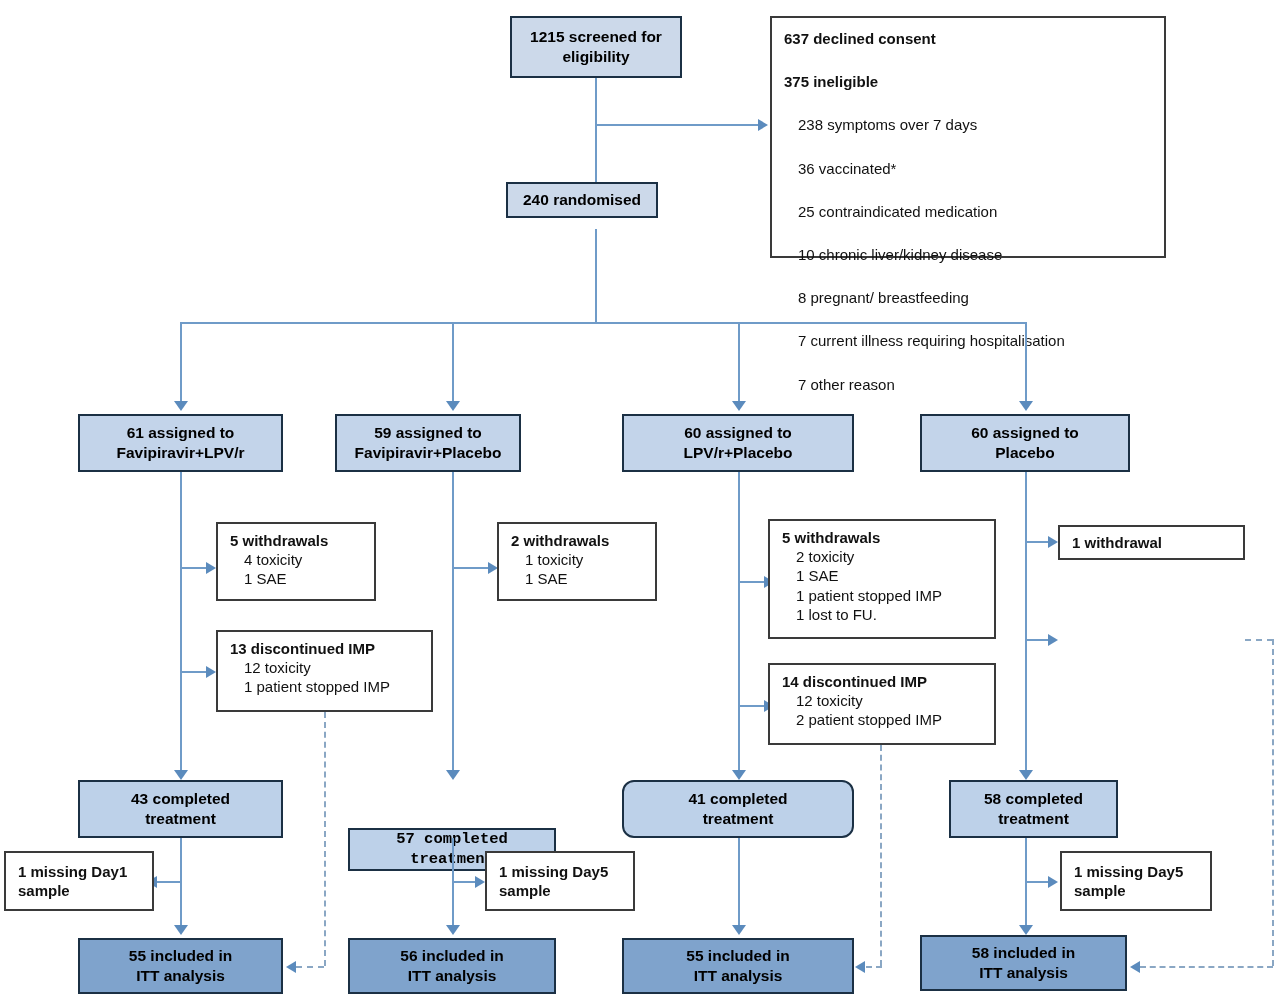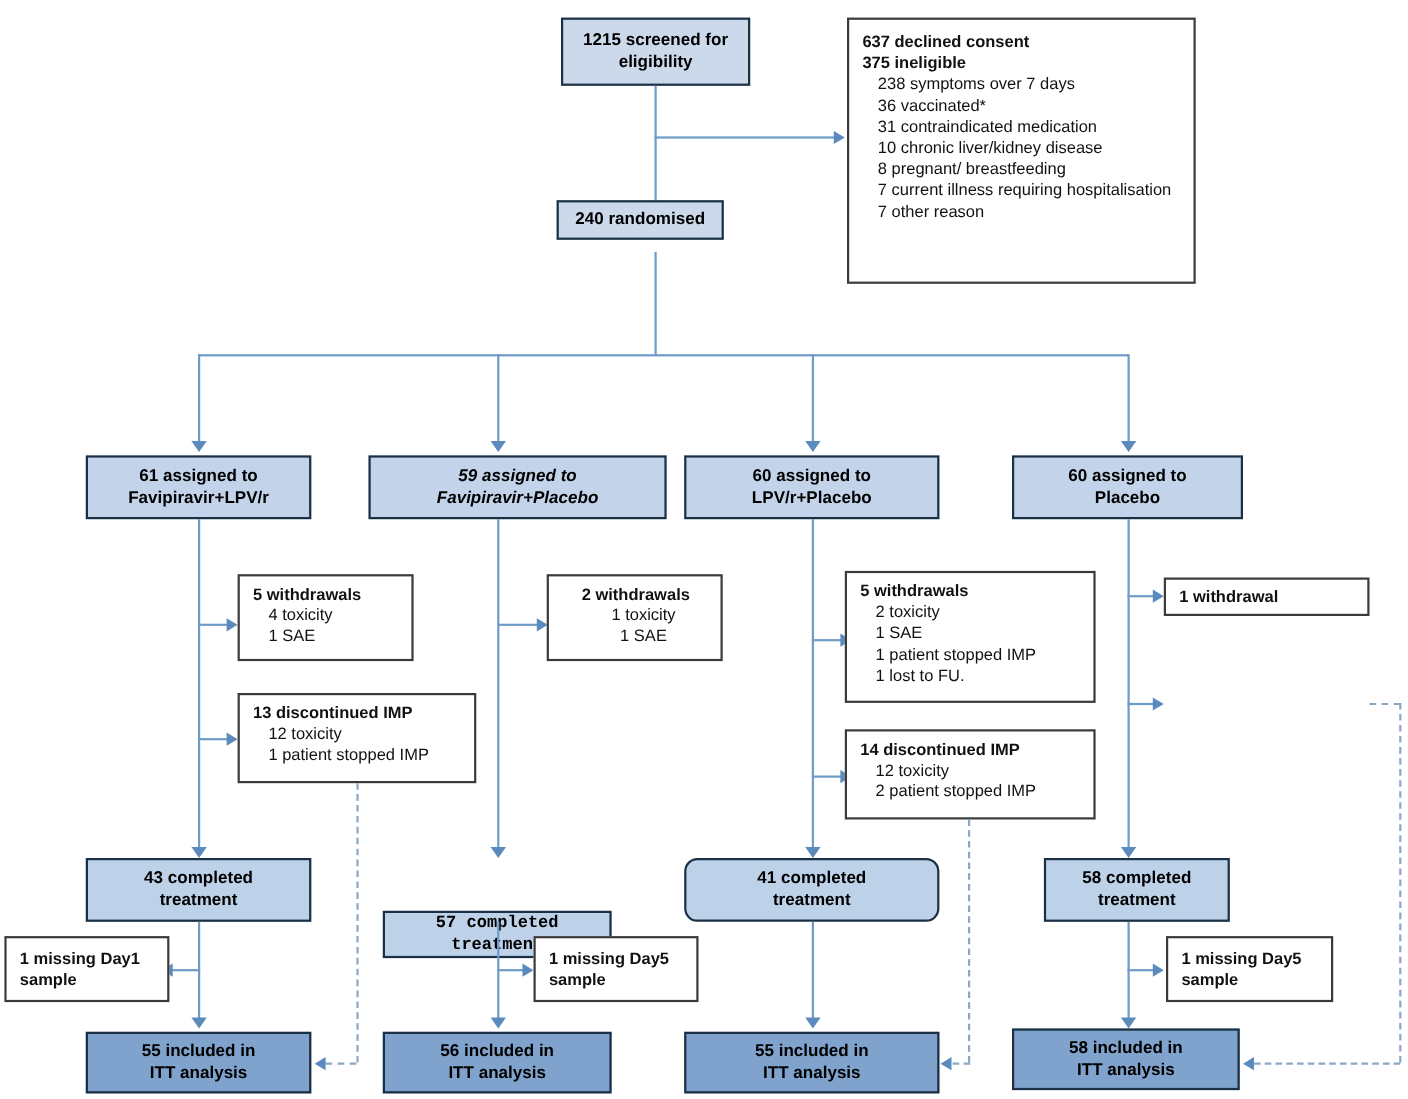--- a/index.html
+++ b/index.html
@@ -131,26 +131,26 @@
     <span class="ln">1215 screened for</span>
     <span class="ln">eligibility</span>
   </div>
 
   <div class="vline" style="left:595px; top:78px; height:106px;"></div>
   <div class="arr-down" style="left:589px; top:183px;"></div>
 
   <div class="hline" style="left:595px; top:124px; width:165px;"></div>
   <div class="arr-right" style="left:758px; top:119px;"></div>
 
-  <div class="node box-white" style="left:770px; top:16px; width:317px; height:242px; padding-top:11px;">
+  <div class="node box-white" style="left:770px; top:16px; width:396px; height:242px; padding-top:11px;gap:24px;">
     <span class="hd">637 declined consent</span>
     <span class="hd">375  ineligible</span>
     <span class="sub">238 symptoms over 7 days</span>
     <span class="sub">36 vaccinated*</span>
-    <span class="sub">31 contraindicated medication</span>
+    <span class="sub">25 contraindicated medication</span>
     <span class="sub">10 chronic liver/kidney disease</span>
     <span class="sub">8 pregnant/ breastfeeding</span>
     <span class="sub">7 current illness requiring hospitalisation</span>
     <span class="sub">7 other reason</span>
   </div>
 
   <div class="node box-blue-light" style="left:506px; top:182px; width:152px; height:36px;">
     <span class="ln">240 randomised</span>
   </div>
 
@@ -205,30 +205,30 @@
   <div class="node box-white vcenter" style="left:4px; top:851px; width:150px; height:60px; font-weight:bold;">
     <span class="ln">1 missing Day1</span>
     <span class="ln">sample</span>
   </div>
 
   <div class="node box-blue-deep" style="left:78px; top:938px; width:205px; height:56px;">
     <span class="ln">55 included in</span>
     <span class="ln">ITT analysis</span>
   </div>
 
-  <div class="node box-blue" style="left:335px; top:414px; width:271px; height:58px;font-style:italic;">
+  <div class="node box-blue" style="left:335px; top:414px; width:186px; height:58px;">
     <span class="ln">59 assigned to</span>
     <span class="ln">Favipiravir+Placebo</span>
   </div>
   <div class="vline" style="left:452px; top:472px; height:306px;"></div>
   <div class="arr-down" style="left:446px; top:770px;"></div>
 
   <div class="hline" style="left:452px; top:567px; width:38px;"></div>
   <div class="arr-right" style="left:488px; top:562px;"></div>
-  <div class="node box-white" style="left:497px; top:522px; width:160px; height:79px;text-align:center;">
+  <div class="node box-white" style="left:497px; top:522px; width:160px; height:79px;">
     <span class="hd">2 withdrawals</span>
     <span class="sub">1 toxicity</span>
     <span class="sub">1 SAE</span>
   </div>
 
   <div class="node box-blue-mid" style="left:348px; top:828px; width:208px; height:43px;font-family:Liberation Mono, monospace;">
     <span class="ln">57 completed</span>
     <span class="ln">treatment</span>
   </div>
   <div class="vline" style="left:452px; top:838px; height:92px;"></div>

